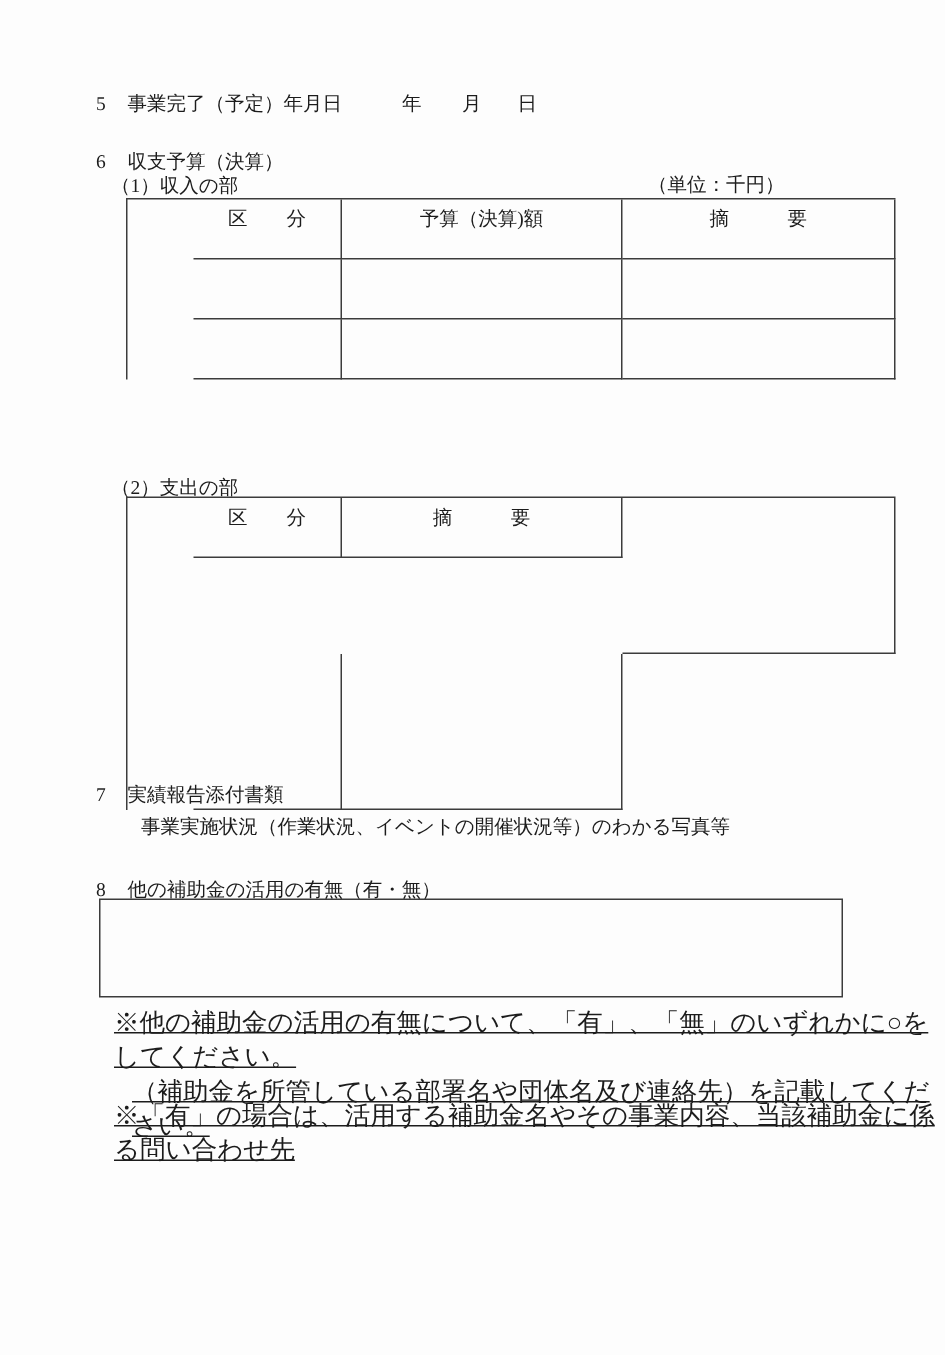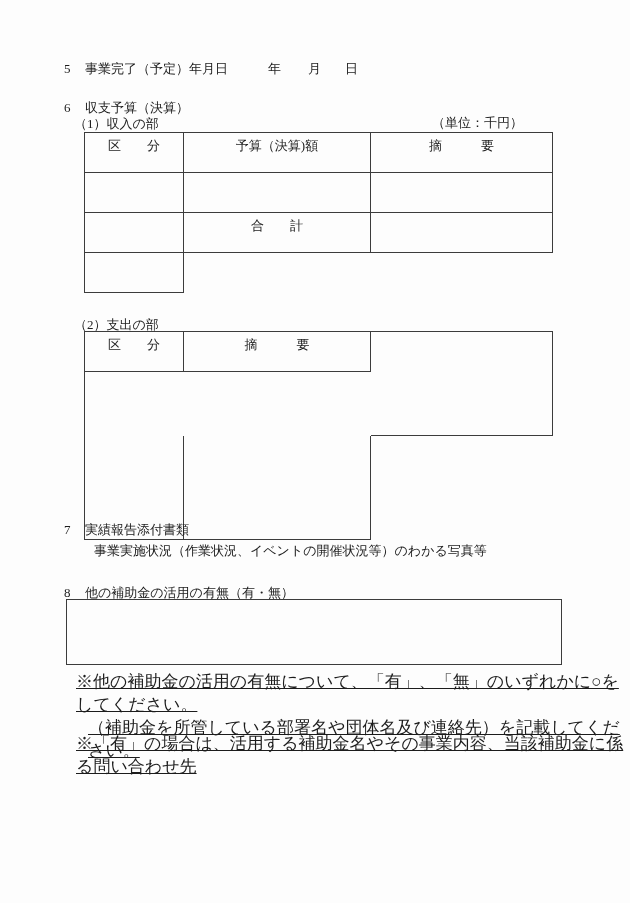--- a/index.html
+++ b/index.html
@@ -19,20 +19,21 @@
   .sec-lbl  { position: absolute; left: 85px; }
 
   
   .tbl {
     position: absolute; left: 84px;
     border-top: 1px solid #3c3c3c;
     border-left: 1px solid #3c3c3c;
     display: grid;
     grid-template-columns: 99px 187px 182px;
     background: transparent;
+    padding-left: 44px;
   }
   .cell {
     border-right: 1px solid #3c3c3c;
     border-bottom: 1px solid #3c3c3c;
     font-size: 13px;
     text-align: center;
     padding-top: 4px;
     box-sizing: border-box;
     overflow: hidden;
   }
@@ -74,21 +75,20 @@
   <div class="cell">区　　分</div>
   <div class="cell">予算（決算)額</div>
   <div class="cell">摘　　　要</div>
 
   <div class="cell"></div>
   <div class="cell"></div>
 
   <div class="cell"></div>
   <div class="cell"></div>
 
-  <div class="cell">合　　計</div>
   <div class="cell"></div>
   <div class="cell"></div>
 </div>
 
 <div class="abs txt" style="top:317px; left:74px;">（2）支出の部</div>
 
 <div class="tbl t2" style="top:331px;">
   <div class="cell row-head">区　　分</div>
   <div class="cell row-head">摘　　　要</div>
 

